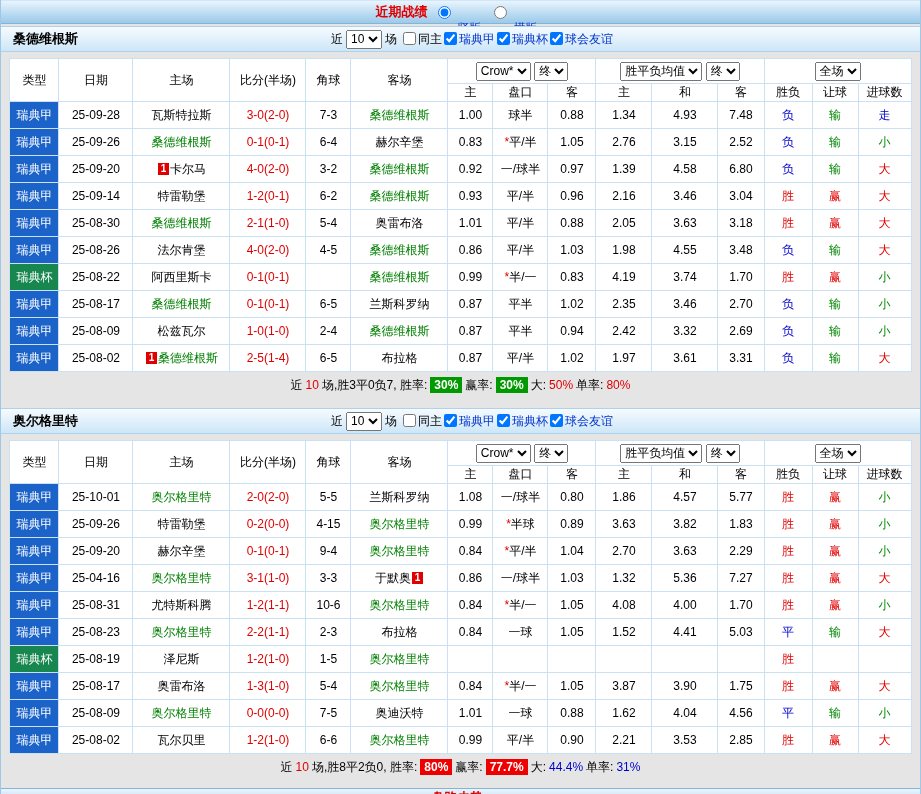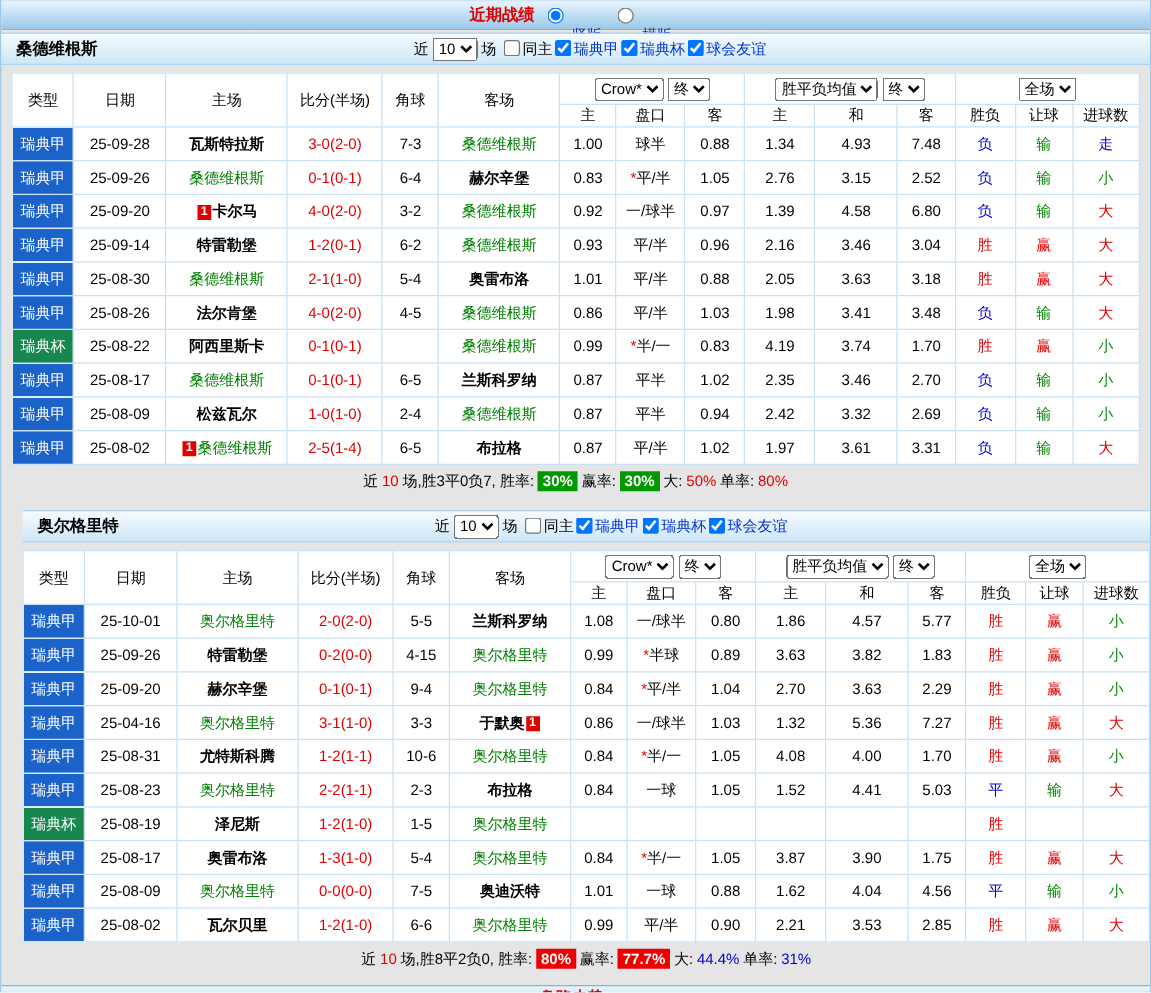--- a/index.html
+++ b/index.html
@@ -6,38 +6,38 @@
   body{font-family:"Liberation Sans","DejaVu Sans",sans-serif;font-size:12px;color:#000;}
   .page{width:921px;height:794px;overflow:hidden;box-sizing:border-box;position:relative;background:#e5e5e5;
         border-left:1px solid #9fc7e6;border-right:1px solid #9fc7e6;}
   .bluebar{height:22px;display:flex;align-items:center;justify-content:center;gap:4px;
         background:linear-gradient(#eaf5fd,#bcdcf2 55%,#9ccaea);border-bottom:1px solid #86b4d9;border-top:1px solid #cfe7f8;}
   .bluebar .bar-title{color:#e10000;font-weight:bold;font-size:13px;margin-right:6px;}
   .bluebar label{color:#0033cc;margin-right:8px;margin-top:32px;}
   .bluebar input{margin:0 3px 0 0;vertical-align:-2px;}
   .section{position:relative;}
   .sec1{margin-top:2px;}
-  .sec2{margin-top:10px;padding-left:17px;}
+  .sec2{margin-top:10px;}
   .teambar{height:24px;background:linear-gradient(#f6fbff,#cde6f7);border-top:1px solid #aed2ec;border-bottom:1px solid #aed2ec;
         display:flex;align-items:center;position:relative;}
   .teambar .tname{font-weight:bold;font-size:13px;margin-left:12px;}
   .filters{position:absolute;left:330px;display:flex;align-items:center;white-space:nowrap;}
   .filters select{font-size:12px;height:19px;margin:0 3px;}
   .filters label{margin-left:6px;}
   .filters label.lg{color:#0033cc;margin-left:2px;}
   .filters input{margin:0 2px 0 0;vertical-align:-2px;}
   table.tbl{border-collapse:collapse;table-layout:fixed;width:901px;margin:6px auto 0;background:#fff;}
   .tbl td{border:1px solid #c9e1f3;text-align:center;padding:0;overflow:hidden;white-space:nowrap;height:26px;}
   .tbl tr.hr1 td{height:24px;}
   .tbl tr.hr2 td{height:17px;}
   .tbl select{font-size:12px;height:19px;vertical-align:middle;}
   .tp-blue{background:#1b62c9;color:#fff;}
   .tp-green{background:#17874f;color:#fff;}
   .team{color:#008000;}
-  .opp{color:#000;font-weight:bold;}
+  .opp{color:#000;}
   .score{color:#e10000;}
   .c-red{color:#e10000;}
   .c-green{color:#008800;}
   .c-blue{color:#0000cc;}
   .star{color:#e10000;}
   .badge{display:inline-block;width:11px;height:12px;line-height:12px;background:#e10000;color:#fff;
         font-size:10px;font-weight:bold;margin:0 1px;vertical-align:1px;}
   .summary{height:26px;display:flex;align-items:center;justify-content:center;gap:3px;}
   .rate-badge{color:#fff;font-weight:bold;padding:1px 4px;}
   .badge-green{background:#009900;}
@@ -213,21 +213,21 @@
             <td class="tp tp-blue">瑞典甲</td>
             <td>25-08-26</td>
             <td><span class="opp">法尔肯堡</span></td>
             <td class="score">4-0(2-0)</td>
             <td>4-5</td>
             <td><span class="team">桑德维根斯</span></td>
             <td>0.86</td>
             <td>平/半</td>
             <td>1.03</td>
             <td>1.98</td>
-            <td>3.41</td>
+            <td>4.55</td>
             <td>3.48</td>
             <td class="c-blue">负</td>
             <td class="c-green">输</td>
             <td class="c-red">大</td>
           </tr>
           <tr>
             <td class="tp tp-green">瑞典杯</td>
             <td>25-08-22</td>
             <td><span class="opp">阿西里斯卡</span></td>
             <td class="score">0-1(0-1)</td>

